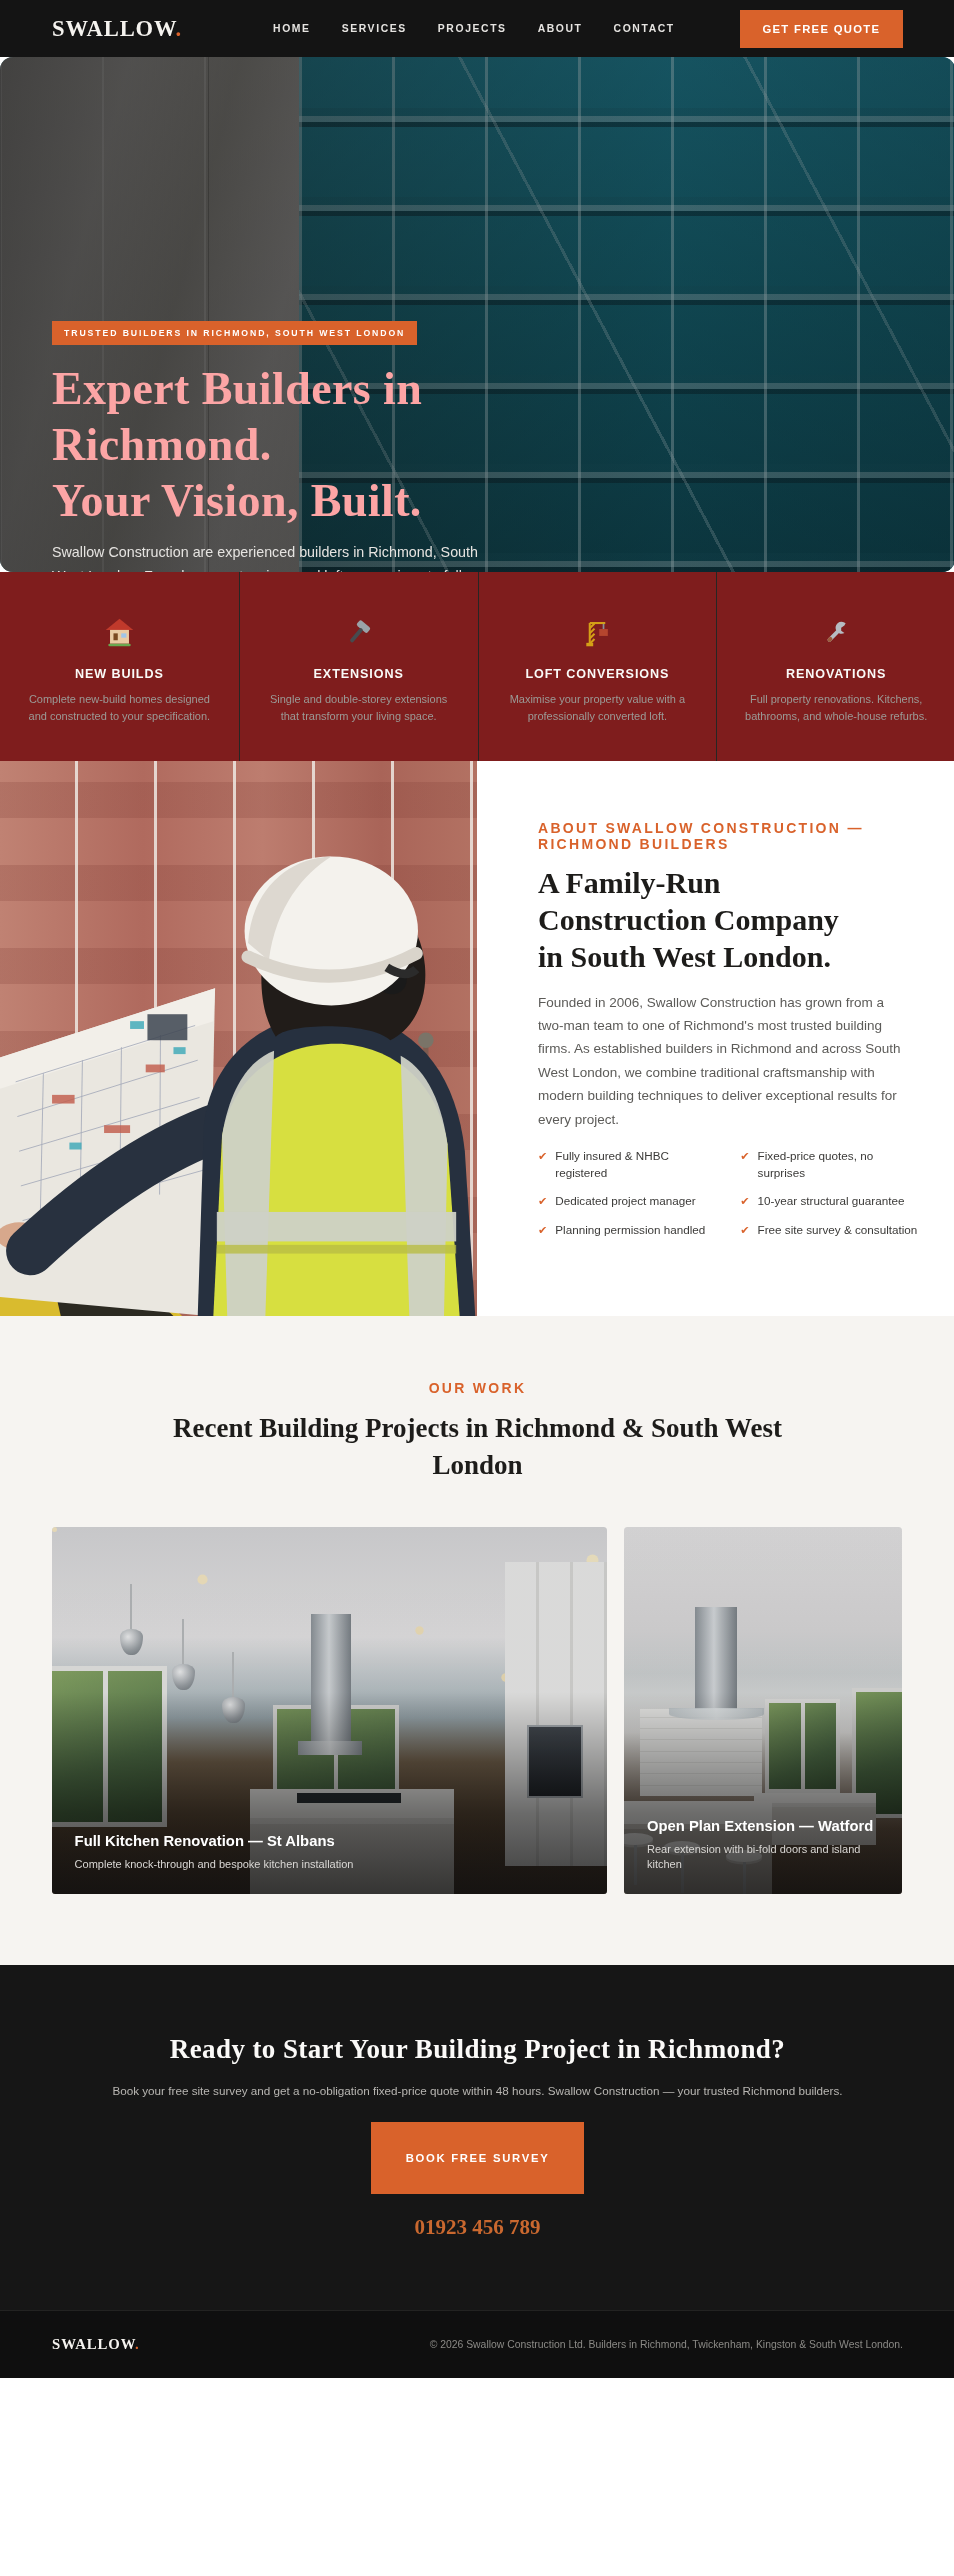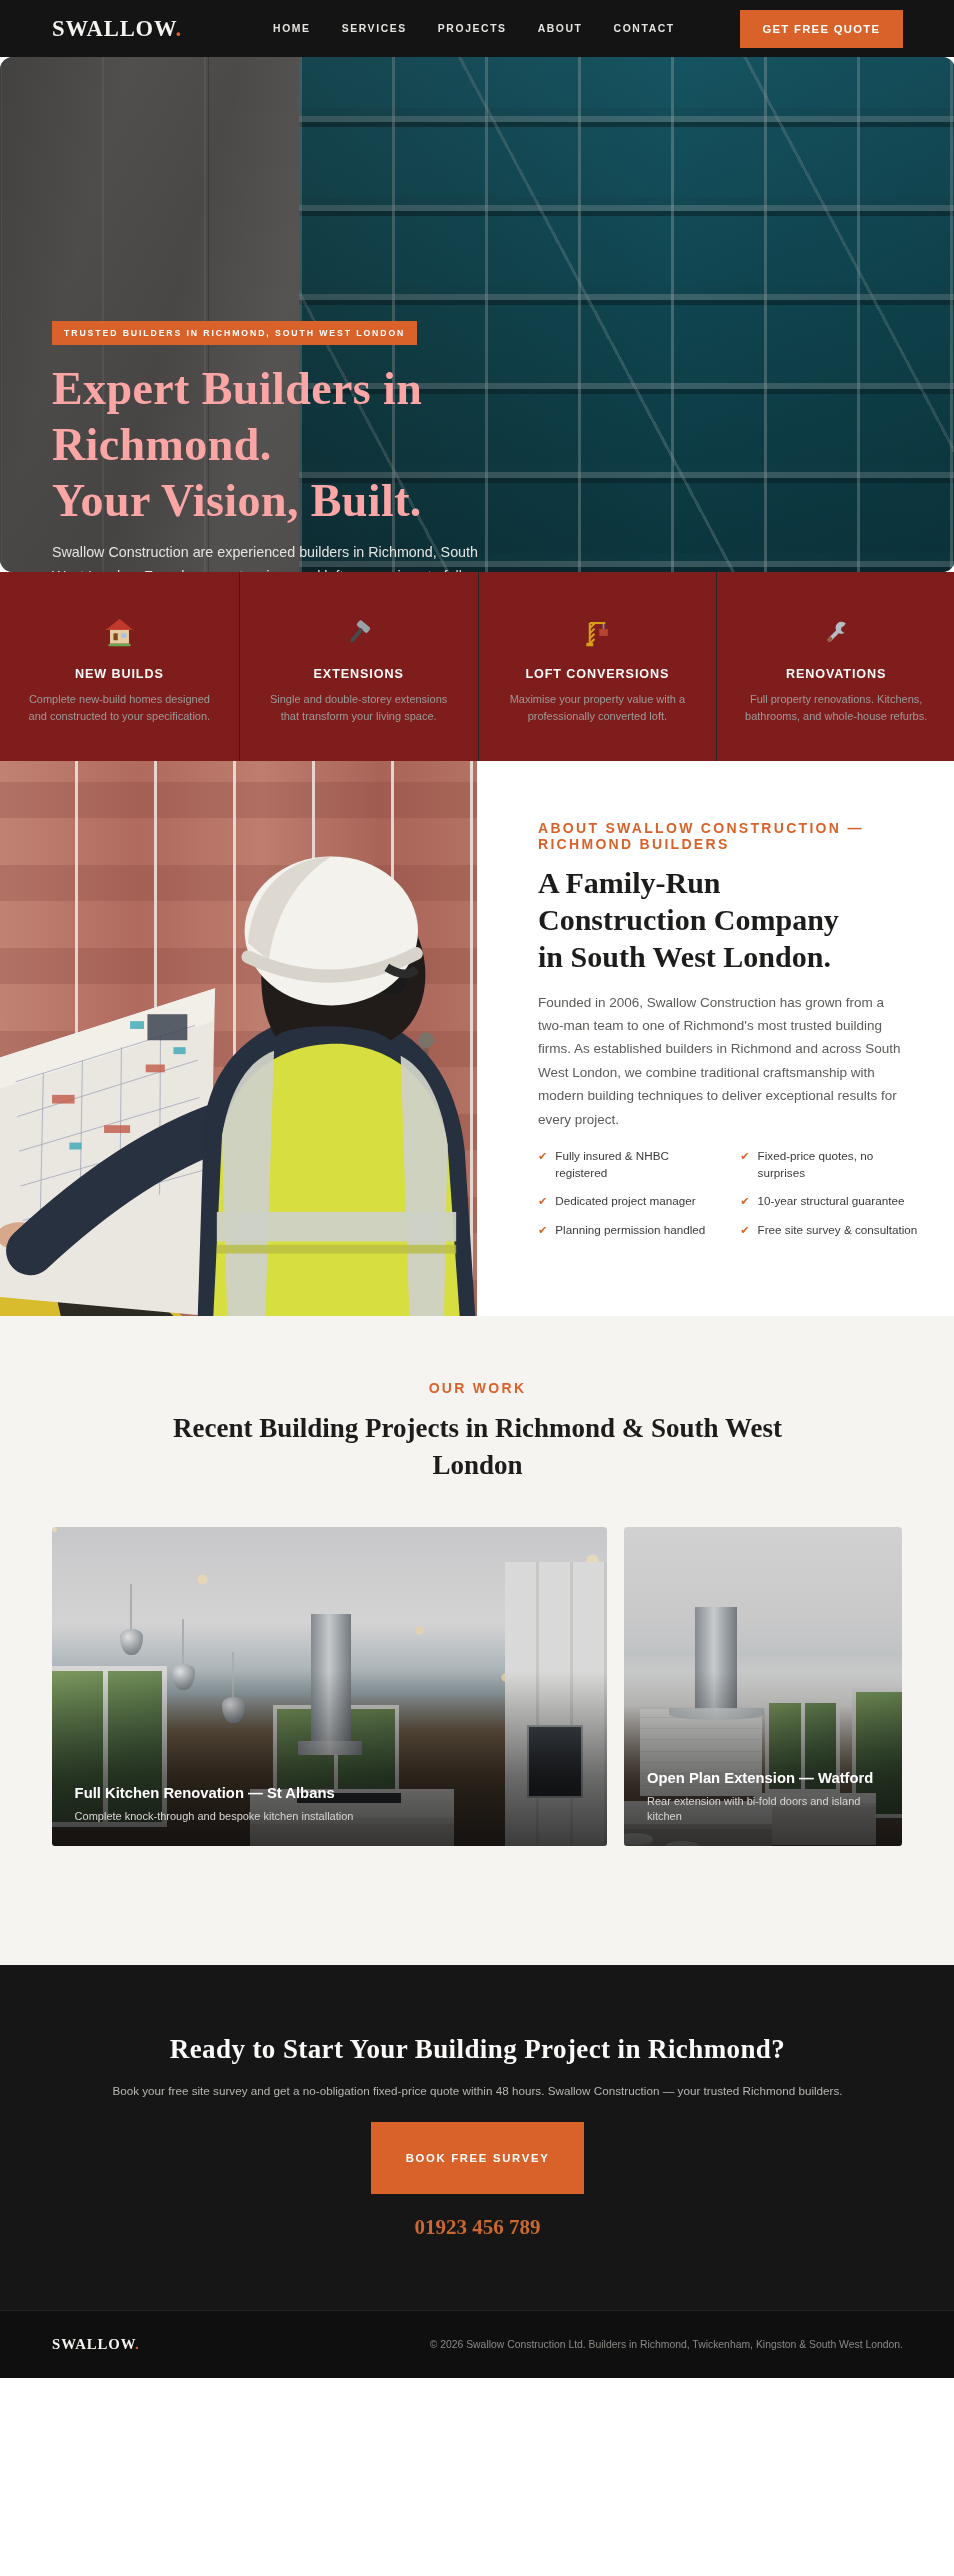--- a/index.html
+++ b/index.html
@@ -64,21 +64,21 @@
   .about-content h2 span { display:block; }
   .about-par { margin-top:15.6px; width:373px; color:#5c5b58; font-size:13.5px; line-height:23.4px; }
   .checklist { margin-top:17.4px; width:382px; display:grid; grid-template-columns:1fr 1fr; column-gap:22.6px; row-gap:12px; }
   .check-item { display:flex; gap:7.8px; font-size:11.7px; line-height:16.5px; color:#3b3a38; }
   .check-item .mark { color:#D9622B; font-size:11.3px; line-height:16.5px; }
 
   
   .work { height:649px; background:#F6F4F1; text-align:center; padding-top:64px; }
   .work h2 { margin:14px auto 0; max-width:642px; font-family:"Liberation Serif","DejaVu Serif",serif; font-weight:700; color:#1d1c1a; font-size:27px; line-height:37px; }
   .cards { margin:43px 52px 0; display:grid; grid-template-columns:555px 278px; gap:17.4px; }
-  .card { position:relative; height:319px; border-radius:3.5px; overflow:hidden; cursor:pointer; text-align:left; }
+  .card { position:relative; height:367px; border-radius:3.5px; overflow:hidden; cursor:pointer; text-align:left; }
   .card-media { position:absolute; inset:0; }
   .card-overlay { position:absolute; inset:0; background:linear-gradient(180deg, rgba(0,0,0,.08) 45%, rgba(0,0,0,.55) 78%, rgba(10,10,10,.78) 100%); }
   .card-caption { position:absolute; left:22.6px; right:19px; bottom:22.6px; color:#fff; }
   .card-caption h3 { font-size:14.8px; font-weight:700; line-height:19px; }
   .card-caption p { margin-top:6px; font-size:11px; line-height:14.8px; color:#d9d7d4; font-weight:400; }
 
   
   .k1 { background:linear-gradient(180deg,#d8d8da 0%,#e6e5e6 30%,#bcc5c9 44%,#9dabb1 52%,#77654f 64%,#594735 82%,#40332a 100%); }
   .k1 .win-a { position:absolute; left:0; top:139px; width:115px; height:161px; background:linear-gradient(160deg,#88a766,#53734a 60%,#3f5c3a); border:5.2px solid #e8e8e6; border-left:none; }
   .k1 .win-a i { position:absolute; left:46%; top:0; width:5.2px; height:100%; background:#e8e8e6; }

